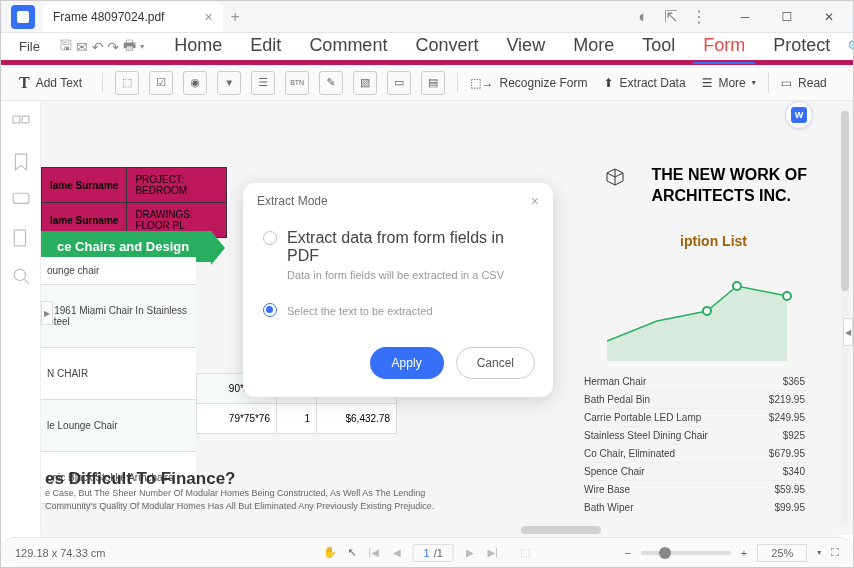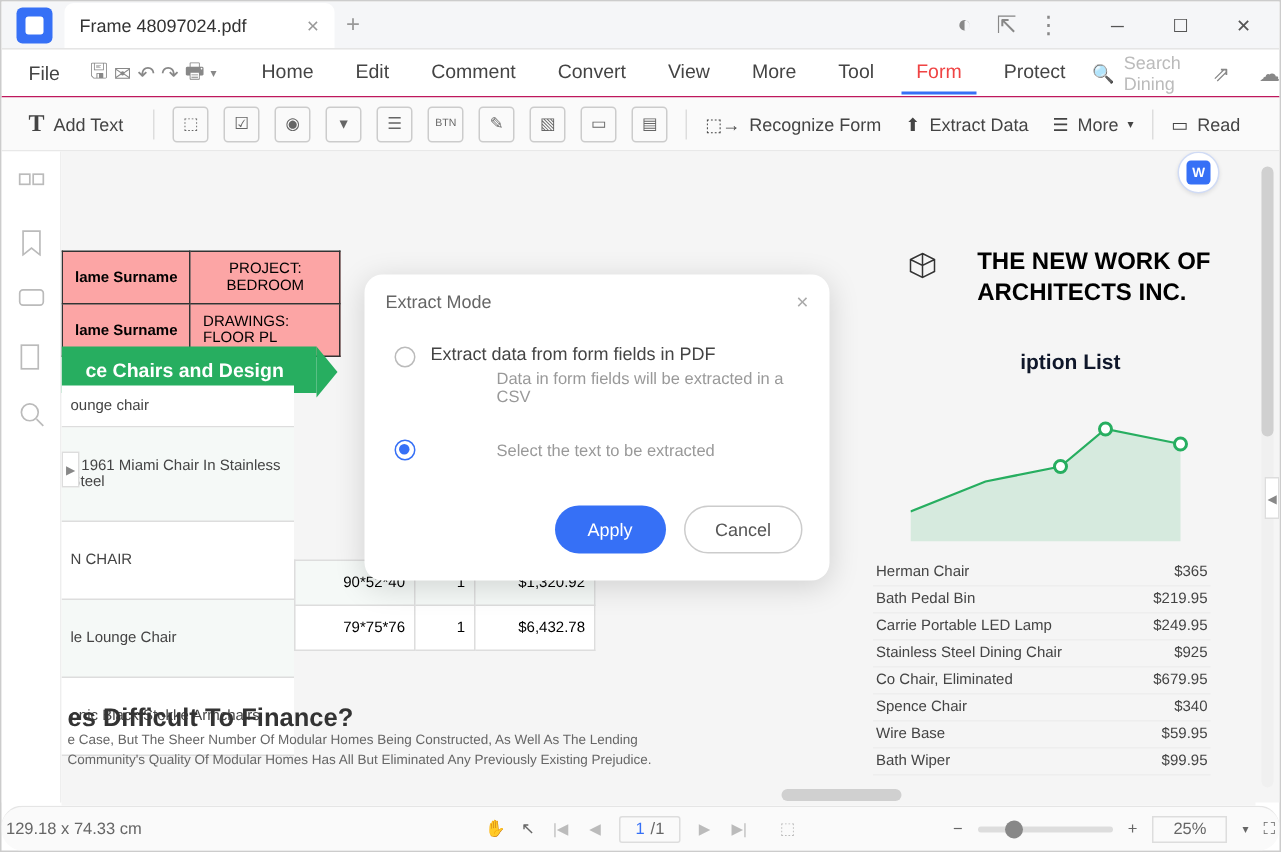--- a/index.html
+++ b/index.html
@@ -10,26 +10,26 @@
     .app-icon-inner { width: 12px; height: 12px; background: #fff; border-radius: 2px; }
     .tab { display: flex; align-items: center; height: 30px; background: #fff; padding: 0 10px; border-radius: 6px 6px 0 0; font-size: 12px; color: #333; gap: 40px; justify-content: flex-end; }
     .tab-close { font-size: 14px; color: #999; cursor: pointer; }
     .tab-add { margin-left: 8px; color: #999; font-size: 16px; }
     .titlebar-spacer { flex: 1; }
     .titlebar-right { display: flex; align-items: center; gap: 8px; padding-right: 4px; }
     .tbr-btn { width: 20px; height: 20px; display: flex; align-items: center; justify-content: center; color: #888; }
     .win-controls { display: flex; gap: 2px; margin-left: 8px; }
     .win-ctl { width: 40px; height: 28px; display: flex; align-items: center; justify-content: center; color: #555; font-size: 12px; }
     
-    .menubar { height: 32px; display: flex; align-items: center; padding: 0 10px; gap: 4px; border-bottom: 1px solid #be185d; }
+    .menubar { height: 32px; display: flex; align-items: center; padding: 0 10px; gap: 4px; border-bottom: 5px solid #be185d; }
     .menu-file { font-size: 13px; color: #444; padding: 4px 8px; }
     .menu-sep { width: 1px; height: 18px; background: #ddd; margin: 0 2px; }
     .menu-icon { width: 22px; height: 22px; display: flex; align-items: center; justify-content: center; color: #888; font-size: 14px; }
     .menu-tabs { display: flex; gap: 8px; margin-left: 16px; }
-    .menu-tab { font-size: 13px; color: #444; padding: 6px 10px; }
+    .menu-tab { font-size: 18px; color: #444; padding: 6px 10px; }
     .menu-tab.active { color: #ef4444; border-bottom: 2px solid #3670f6; }
     .menu-spacer { flex: 1; }
     .search-tools { display: flex; align-items: center; gap: 6px; color: #bbb; font-size: 12px; }
     .menu-right-icons { display: flex; gap: 10px; margin-left: 12px; }
     
     .toolbar { height: 36px; display: flex; align-items: center; padding: 0 10px; gap: 8px; border-bottom: 1px solid #e8e8e8; background: #fafafa; }
     .tool-text { display: flex; align-items: center; gap: 6px; font-size: 12px; color: #444; padding: 4px 8px; }
     .tool-text .icon { font-size: 16px; font-family: serif; font-weight: bold; }
     .tool-sep { width: 1px; height: 20px; background: #ddd; margin: 0 4px; }
     .tool-btn { width: 24px; height: 24px; display: flex; align-items: center; justify-content: center; color: #666; border: 1px solid #ccc; border-radius: 3px; font-size: 11px; }
@@ -40,30 +40,30 @@
     .left-rail { width: 40px; display: flex; flex-direction: column; align-items: center; gap: 20px; padding-top: 14px; background: #fff; border-right: 1px solid #eee; }
     .rail-icon { width: 18px; height: 18px; color: #bbb; }
     
     .canvas-area { flex: 1; background: #f5f5f5; position: relative; overflow: hidden; }
     .canvas-scroll { position: absolute; right: 4px; top: 10px; bottom: 10px; width: 8px; background: #f0f0f0; border-radius: 4px; }
     .canvas-scroll-thumb { position: absolute; top: 0; width: 8px; height: 180px; background: #d0d0d0; border-radius: 4px; }
     
     .doc { position: absolute; left: 0; top: 0; right: 16px; bottom: 0; }
     
     .doc-table-left { position: absolute; left: 0; top: 66px; border-collapse: collapse; font-size: 10px; }
-    .doc-table-left td { border: 1px solid #333; padding: 6px 8px; background: #fca5a5; }
+    .doc-table-left td { border: 1px solid #333; padding: 6px 8px; background: #be185d; }
     .doc-table-left td:first-child { font-weight: bold; }
     
     .doc-title-right { position: absolute; right: 30px; top: 64px; text-align: left; font-size: 16px; font-weight: bold; line-height: 1.3; }
     .cube-icon { position: absolute; right: 212px; top: 66px; }
     
     .green-banner { position: absolute; left: 0; top: 130px; background: #27ae60; color: #fff; padding: 8px 16px; font-size: 13px; font-weight: bold; width: 170px; }
     .green-arrow { position: absolute; left: 170px; top: 130px; width: 0; height: 0; border-top: 17px solid transparent; border-bottom: 17px solid transparent; border-left: 14px solid #27ae60; }
     
-    .desc-list { position: absolute; right: 90px; top: 132px; font-size: 14px; color: #0f172a; font-weight: bold; }
+    .desc-list { position: absolute; right: 90px; top: 132px; font-size: 14px; color: #a16207; font-weight: bold; }
     
     .chart-area { position: absolute; right: 30px; top: 160px; width: 200px; height: 100px; }
     .chart-line { stroke: #27ae60; stroke-width: 1.5; fill: none; }
     .chart-area-fill { fill: rgba(39,174,96,0.15); }
     .chart-point { fill: #fff; stroke: #27ae60; stroke-width: 2; }
     
     .left-list { position: absolute; left: 0; top: 156px; width: 155px; font-size: 10px; }
     .left-list-item { padding: 20px 6px; border-bottom: 1px solid #ddd; color: #444; background: #fff; }
     .left-list-item.alt { background: #f5f9f7; }
     .left-caret { position: absolute; left: 0; top: 200px; background: #fff; border: 1px solid #ddd; width: 12px; height: 24px; display: flex; align-items: center; justify-content: center; font-size: 8px; color: #888; }
@@ -82,27 +82,27 @@
     .word-badge-inner { width: 16px; height: 16px; background: #3670f6; border-radius: 3px; color: #fff; font-size: 9px; font-weight: bold; display: flex; align-items: center; justify-content: center; }
     
     .modal { position: absolute; left: 242px; top: 182px; width: 310px; background: #fff; border-radius: 12px; box-shadow: 0 4px 20px rgba(0,0,0,0.15); z-index: 100; }
     .modal-header { display: flex; justify-content: space-between; align-items: center; padding: 10px 14px; font-size: 12px; color: #666; }
     .modal-close { color: #aaa; font-size: 14px; cursor: pointer; }
     .modal-body { padding: 4px 20px 10px 20px; }
     .modal-option { display: flex; align-items: flex-start; gap: 10px; padding: 6px 0; }
     .radio { width: 14px; height: 14px; border: 1.5px solid #bbb; border-radius: 50%; margin-top: 2px; flex-shrink: 0; position: relative; }
     .radio.checked { border-color: #3670f6; }
     .radio.checked::after { content: ''; position: absolute; left: 2px; top: 2px; width: 7px; height: 7px; background: #3670f6; border-radius: 50%; }
-    .modal-opt-text { font-size: 12px; color: #444; }
-    .modal-opt-sub { font-size: 11px; color: #999; margin-top: 4px; margin-left: 44px; }
+    .modal-opt-text { font-size: 16px; color: #444; }
+    .modal-opt-sub { font-size: 11px; color: #999; margin-top: 4px; }
     .modal-footer { display: flex; justify-content: flex-end; gap: 12px; padding: 14px 18px 18px; }
     .btn-primary { background: #3670f6; color: #fff; border: none; padding: 8px 22px; border-radius: 16px; font-size: 12px; cursor: pointer; }
     .btn-secondary { background: #fff; color: #555; border: 1px solid #ccc; padding: 8px 20px; border-radius: 16px; font-size: 12px; cursor: pointer; }
     
-    .statusbar { position: absolute; bottom: 0; left: 0; right: 0; height: 30px; background: #fafafa; border-top: 1px solid #e5e5e5; display: flex; align-items: center; padding: 0 3px; font-size: 11px; color: #666; border-radius: 14px; }
+    .statusbar { position: absolute; bottom: 0; left: 0; right: 0; height: 30px; background: #fafafa; border-top: 1px solid #e5e5e5; display: flex; align-items: center; padding: 0 14px; font-size: 11px; color: #666; border-radius: 14px; }
     .status-left { }
     .status-center { position: absolute; left: 50%; transform: translateX(-50%); display: flex; align-items: center; gap: 10px; }
     .status-page { border: 1px solid #ddd; padding: 2px 10px; border-radius: 2px; display: flex; gap: 4px; }
     .status-nav { color: #bbb; font-size: 10px; padding: 0 2px; }
     .status-right { margin-left: auto; display: flex; align-items: center; gap: 10px; }
     .zoom-slider { width: 90px; height: 4px; background: #ddd; border-radius: 2px; position: relative; }
     .zoom-thumb { position: absolute; left: 18px; top: -4px; width: 12px; height: 12px; background: #888; border-radius: 50%; }
     .zoom-pct { border: 1px solid #ddd; padding: 2px 8px; min-width: 50px; text-align: center; }
     .hscroll { position: absolute; bottom: 30px; left: 40px; right: 16px; height: 14px; background: #f5f5f5; }
     .hscroll-thumb { position: absolute; left: 480px; width: 80px; top: 3px; height: 8px; background: #d0d0d0; border-radius: 4px; }
@@ -224,21 +224,21 @@
         <line x1="11" y1="11" x2="15" y2="15" stroke="#bbb"></line>
       </svg>
   </div>
 
   <div class="canvas-area">
     <div class="doc">
       <table class="doc-table-left">
         <tbody>
             <tr>
               <td>lame Surname</td>
-              <td style="width:100px;text-align:center;">PROJECT: BEDROOM</td>
+              <td style="width:100px;">PROJECT: BEDROOM</td>
             </tr>
         <tr>
               <td>lame Surname</td>
               <td>DRAWINGS: FLOOR PL</td>
             </tr>
       </tbody>
         </table>
 
       <svg class="cube-icon" width="20" height="20" viewBox="0 0 20 20">
           <path d="M10 2 L18 6 L18 14 L10 18 L2 14 L2 6 Z M10 2 L10 10 M2 6 L10 10 L18 6 M10 10 L10 18" fill="none" stroke="#333" stroke-width="1"></path>

